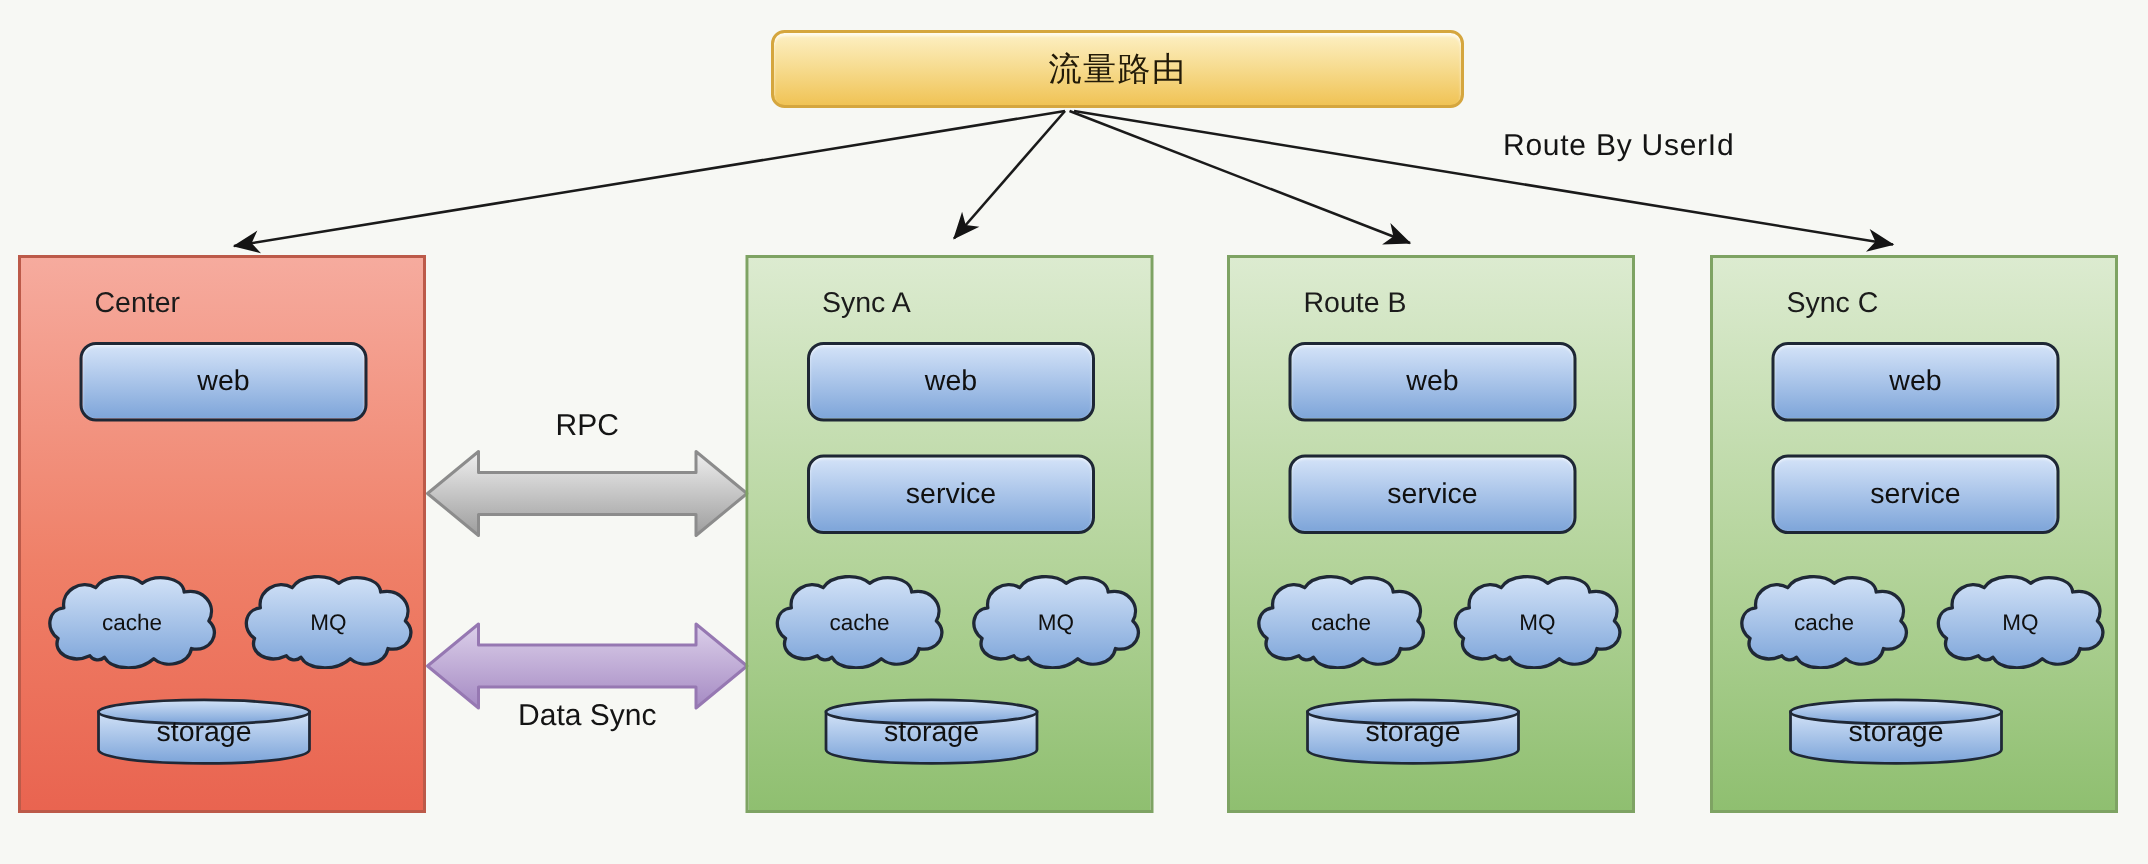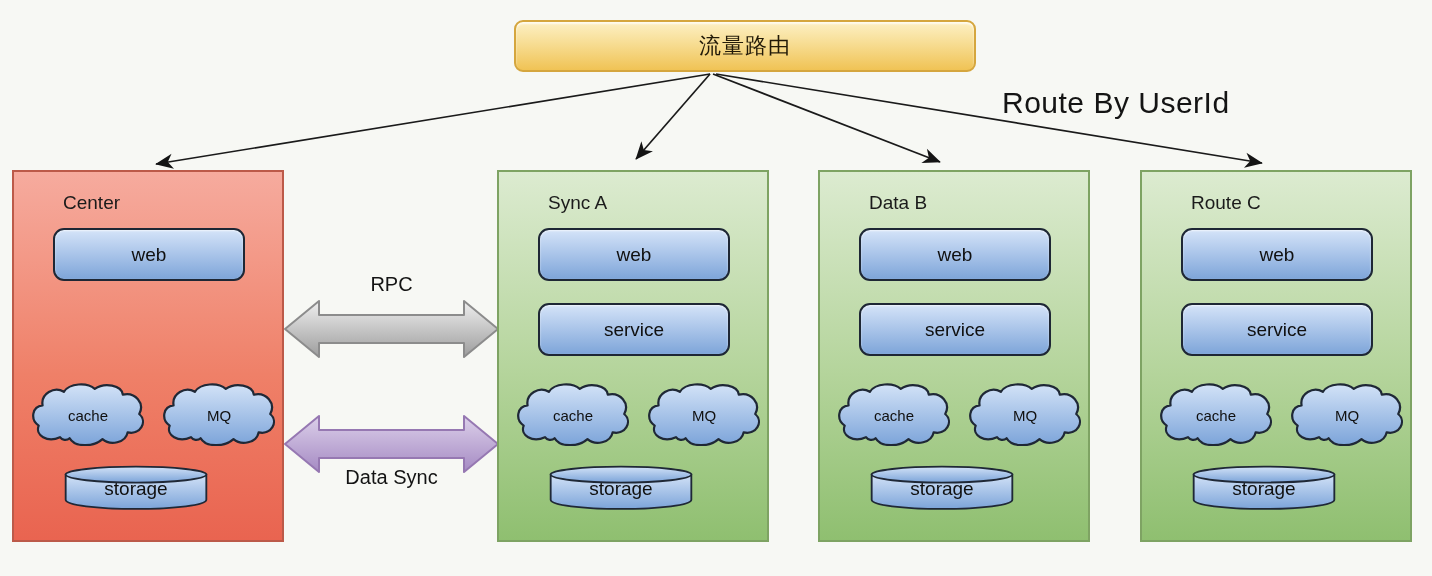--- a/index.html
+++ b/index.html
@@ -52,21 +52,21 @@
 
   
   .storage{position:absolute;left:50px;top:288px;width:144px;height:56px;}
   .storage svg{position:absolute;left:0;top:0;width:100%;height:100%;}
   .storage-label{position:absolute;left:0;right:0;top:18px;text-align:center;font-size:19px;color:#101010;}
 
   
   .edge-label{position:absolute;font-size:20px;color:#141414;}
   .rpc-label{left:285px;top:273px;width:213px;text-align:center;}
   .datasync-label{left:285px;top:466px;width:213px;text-align:center;}
-  .route-label{left:1002px;top:86px;width:230px;font-size:30px;letter-spacing:.5px;}
+  .route-label{left:1002px;top:86px;width:230px;font-size:20px;letter-spacing:.5px;}
 </style>
 </head>
 <body>
 
 <div class="stage">
 
   <svg class="layer" xmlns="http://www.w3.org/2000/svg">
     <defs>
       <marker id="arrow" viewBox="0 0 12 10" markerWidth="12" markerHeight="10" refX="10.5" refY="5" orient="auto">
         <path d="M0.5,0.5 L11,5 L0.5,9.5 L3.5,5 Z" fill="#141414"></path>
@@ -153,21 +153,21 @@
     <div class="storage">
       <svg viewBox="0 0 172 54">
         <path d="M2 11 L2 41 C2 47.5 39 52 86 52 C133 52 170 47.5 170 41 L170 11 Z" fill="url(#gradBlue)" stroke="#1f2836" stroke-width="2.2"></path>
         <ellipse cx="86" cy="11" rx="84" ry="9.5" fill="url(#gradBlue)" stroke="#1f2836" stroke-width="2.2"></ellipse>
       </svg>
       <span class="storage-label">storage</span>
     </div>
   </div>
 
   <div class="unit unit-b theme-green">
-    <div class="unit-title">Data B</div>
+    <div class="unit-title">Route B</div>
     <div class="node-rect node-web">
       <span>web</span>
     </div>
     <div class="node-rect node-service">
       <span>service</span>
     </div>
     <div class="cloud cloud-cache">
       <svg viewBox="0 0 120 66">
           <use href="#cloudPath" fill="url(#gradBlue)" stroke="#1f2836" stroke-width="2.3" stroke-linejoin="round"></use>
         </svg>
@@ -182,21 +182,21 @@
     <div class="storage">
       <svg viewBox="0 0 172 54">
         <path d="M2 11 L2 41 C2 47.5 39 52 86 52 C133 52 170 47.5 170 41 L170 11 Z" fill="url(#gradBlue)" stroke="#1f2836" stroke-width="2.2"></path>
         <ellipse cx="86" cy="11" rx="84" ry="9.5" fill="url(#gradBlue)" stroke="#1f2836" stroke-width="2.2"></ellipse>
       </svg>
       <span class="storage-label">storage</span>
     </div>
   </div>
 
   <div class="unit unit-c theme-green">
-    <div class="unit-title">Route C</div>
+    <div class="unit-title">Sync C</div>
     <div class="node-rect node-web">
       <span>web</span>
     </div>
     <div class="node-rect node-service">
       <span>service</span>
     </div>
     <div class="cloud cloud-cache">
       <svg viewBox="0 0 120 66">
           <use href="#cloudPath" fill="url(#gradBlue)" stroke="#1f2836" stroke-width="2.3" stroke-linejoin="round"></use>
         </svg>

